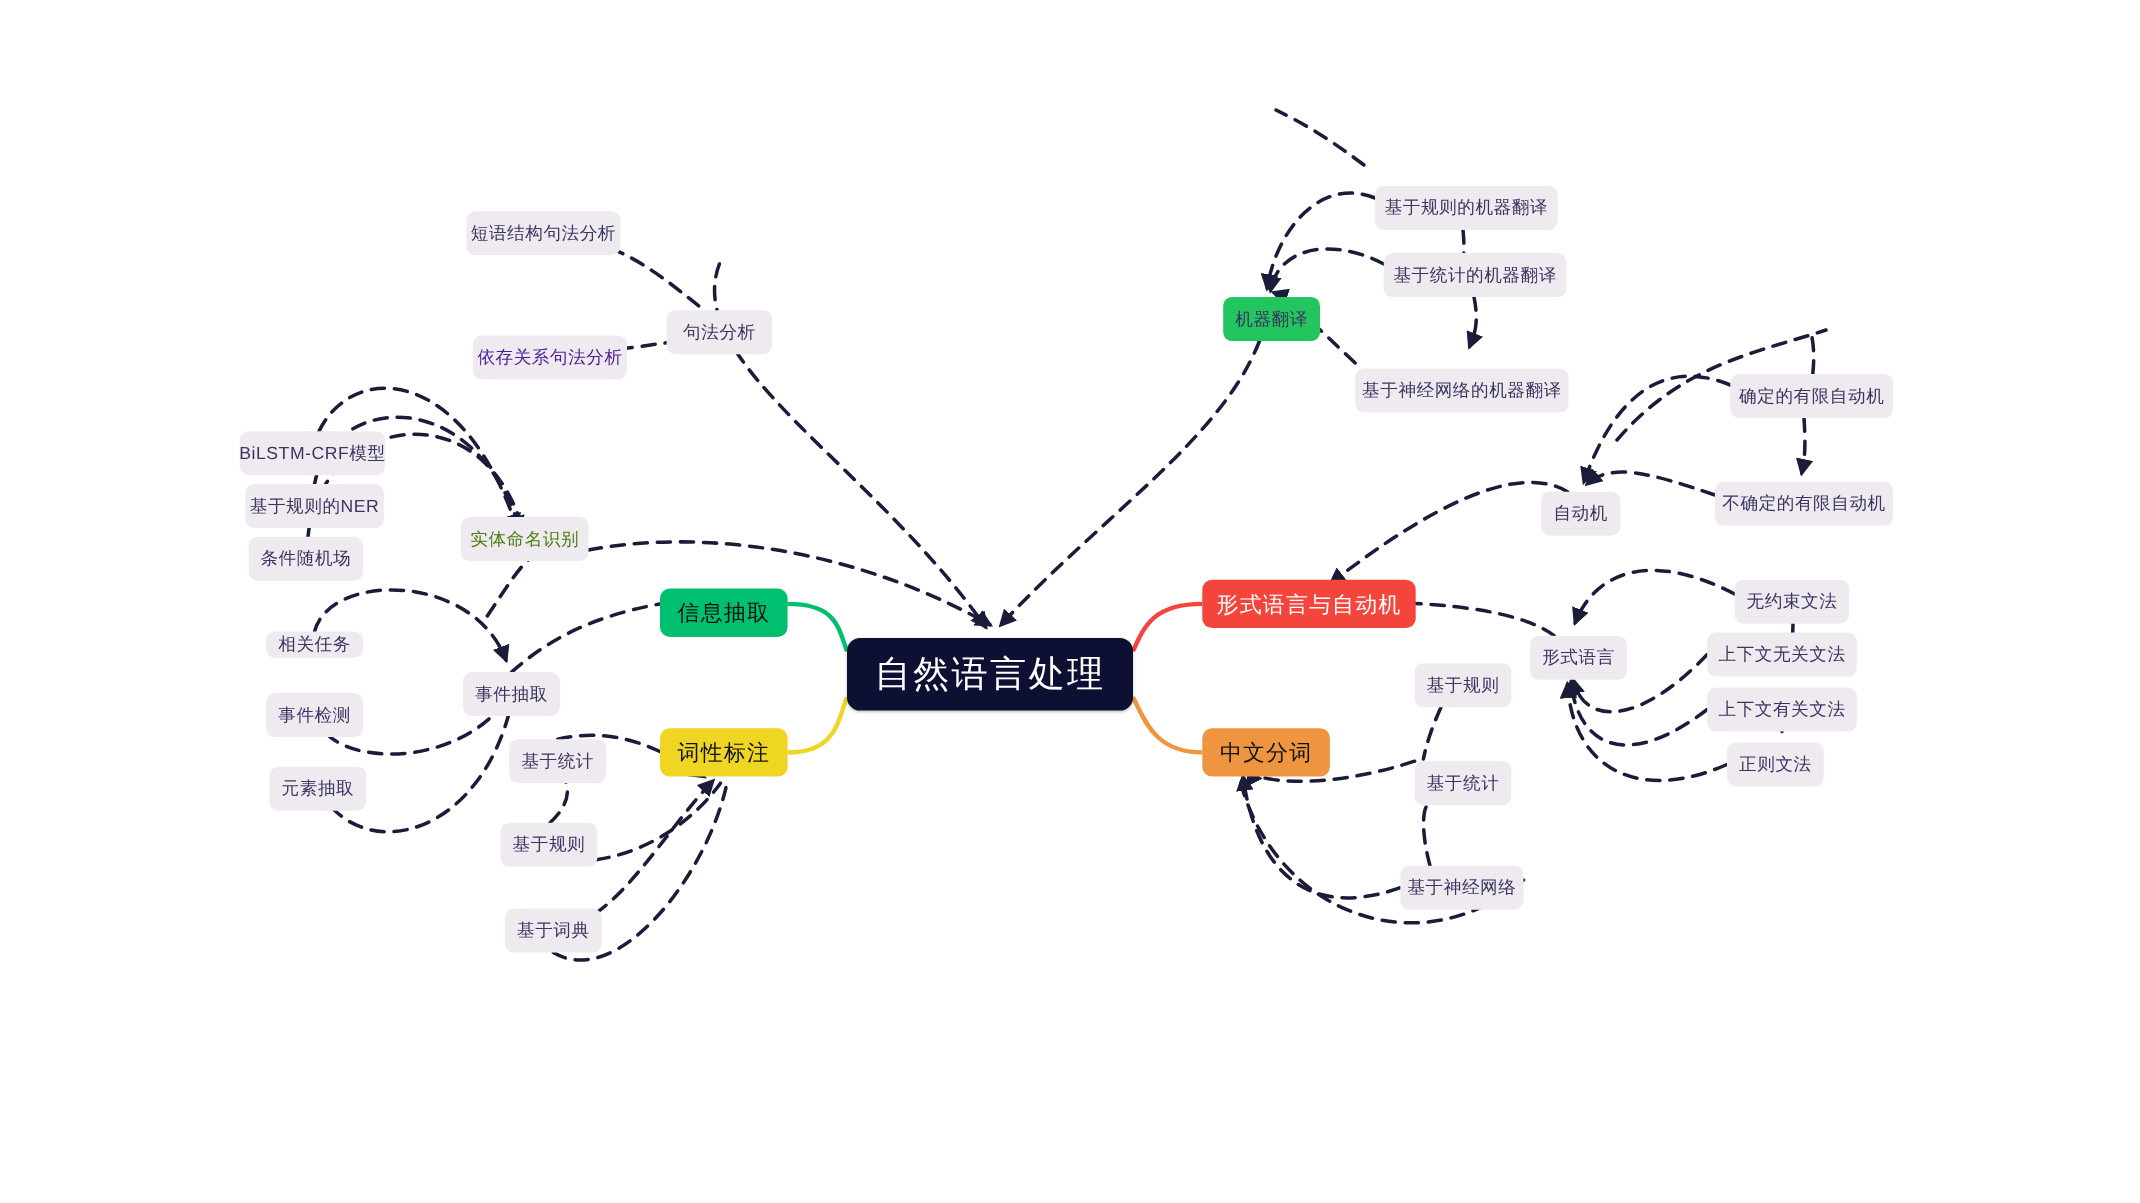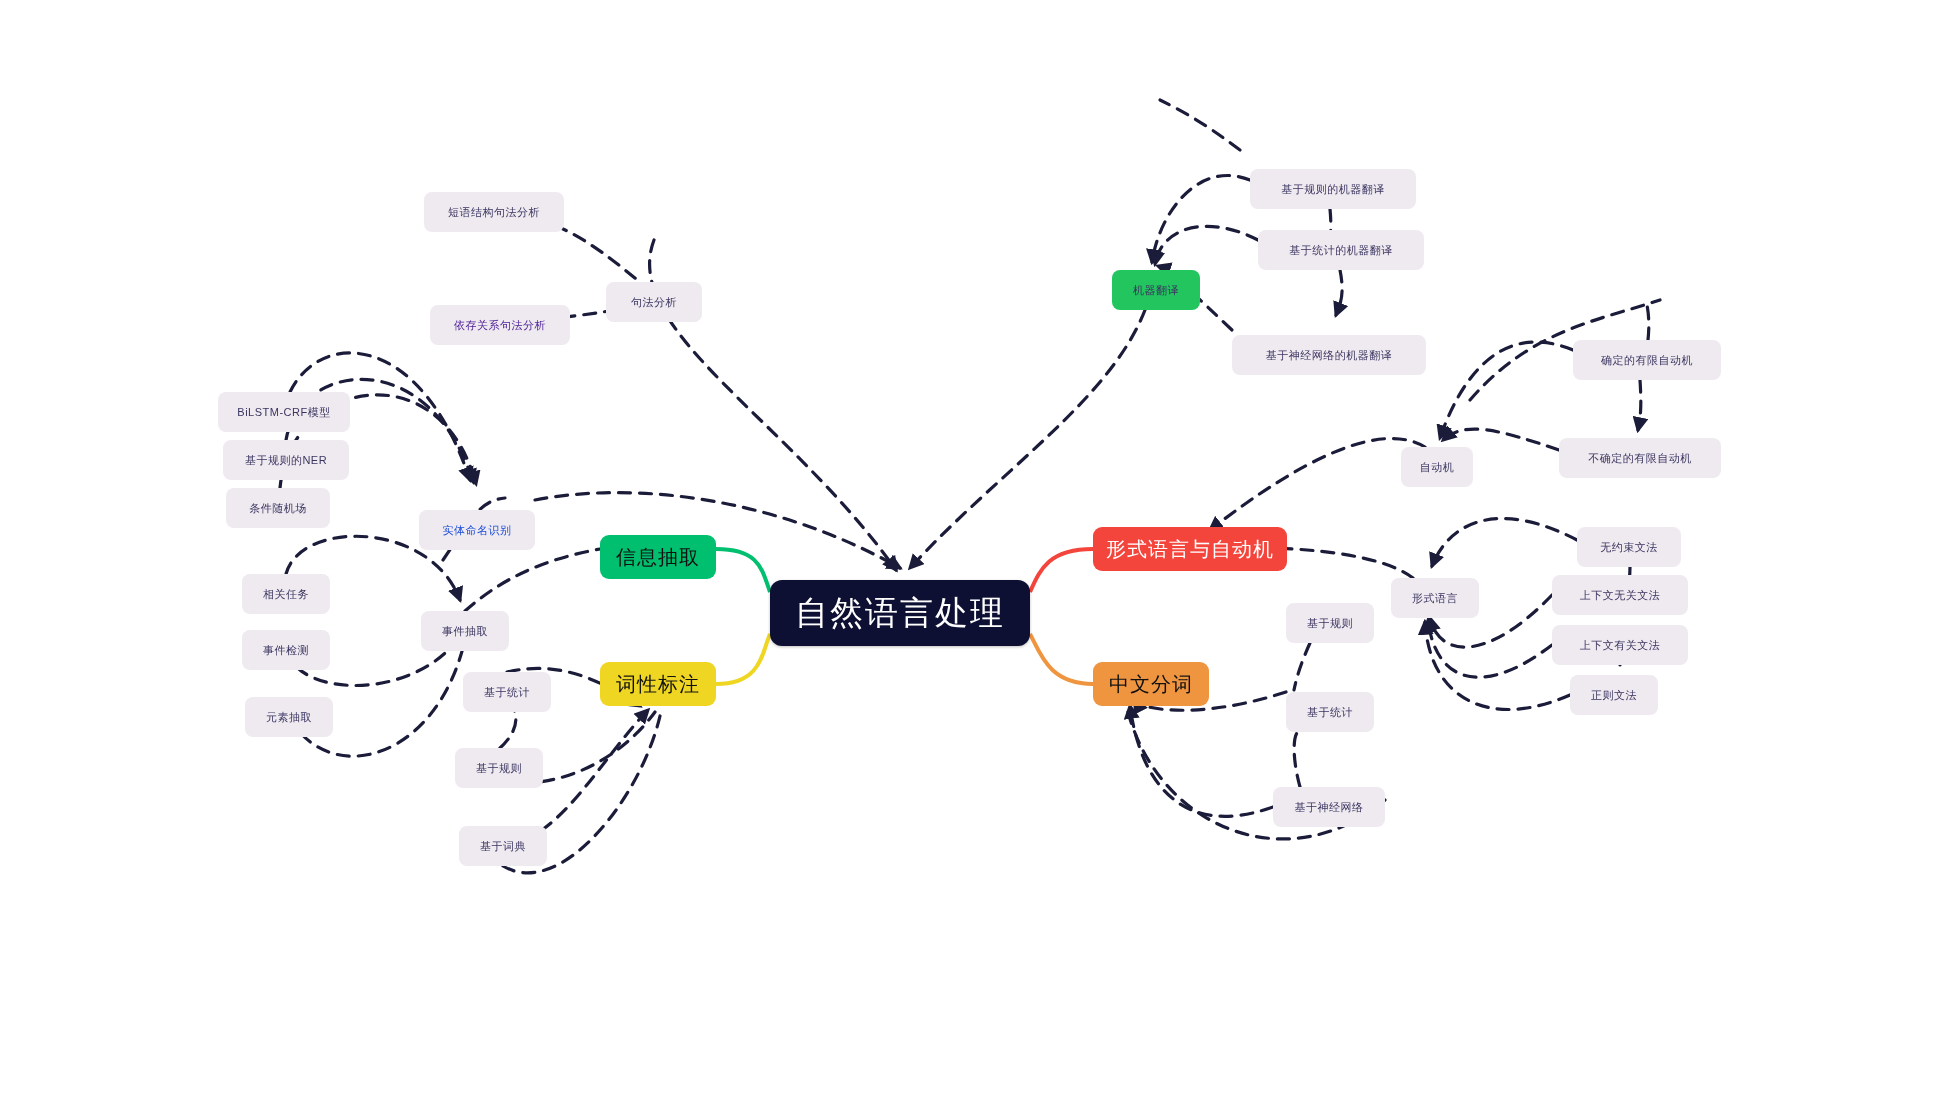--- a/index.html
+++ b/index.html
@@ -42,21 +42,21 @@
     letter-spacing:1px;
     border-radius:9px;
     padding:0 14px;
     font-weight:400;
   }
   .node.branch.light-text{color:#ffffff;}
   
   .node.leaf{
     background:#efeaf0;
     color:#3b3560;
-    font-size:11px;
+    font-size:16px;
     border-radius:8px;
     padding:0 12px;
     letter-spacing:.5px;
   }
 </style>
 </head>
 <body>
 
 <div id="canvas">
 
@@ -135,22 +135,22 @@
   <div class="node branch" style="left: 600px; top: 662px; width: 116px; height: 44px; background: rgb(239, 214, 35); color: rgb(17, 17, 17);">词性标注</div>
   <div class="node branch light-text" style="left: 1093px; top: 527px; width: 194px; height: 44px; background: rgb(244, 69, 60); color: rgb(255, 255, 255);">形式语言与自动机</div>
   <div class="node branch" style="left: 1093px; top: 662px; width: 116px; height: 44px; background: rgb(239, 149, 64); color: rgb(17, 17, 17);">中文分词</div>
 
   <div class="node leaf" style="left: 424px; top: 192px; width: 140px; height: 40px; background: rgb(239, 234, 240); color: rgb(59, 53, 96);">短语结构句法分析</div>
   <div class="node leaf" style="left: 430px; top: 305px; width: 140px; height: 40px; background: rgb(239, 234, 240); color: #4c1d95;">依存关系句法分析</div>
   <div class="node leaf" style="left: 606px; top: 282px; width: 96px; height: 40px; background: rgb(239, 234, 240); color: rgb(59, 53, 96);">句法分析</div>
   <div class="node leaf" style="left: 218px; top: 392px; width: 132px; height: 40px; background: rgb(239, 234, 240); color: rgb(59, 53, 96);">BiLSTM-CRF模型</div>
   <div class="node leaf" style="left: 223px; top: 440px; width: 126px; height: 40px; background: rgb(239, 234, 240); color: rgb(59, 53, 96);">基于规则的NER</div>
   <div class="node leaf" style="left: 226px; top: 488px; width: 104px; height: 40px; background: rgb(239, 234, 240); color: rgb(59, 53, 96);">条件随机场</div>
-  <div class="node leaf" style="left: 419px; top: 510px; width: 116px; height: 40px; background: rgb(239, 234, 240); color: #1d4ed8;">实体命名识别</div>
-  <div class="node leaf" style="left: 242px; top: 574px; width: 88px; height: 40px; background: rgb(239, 234, 240); color: rgb(59, 53, 96);">相关任务</div>
+  <div class="node leaf" style="left: 419px; top: 470px; width: 116px; height: 40px; background: rgb(239, 234, 240); color: #4d7c0f;">实体命名识别</div>
+  <div class="node leaf" style="left: 242px; top: 574px; width: 88px; height: 24px; background: rgb(239, 234, 240); color: rgb(59, 53, 96);">相关任务</div>
   <div class="node leaf" style="left: 242px; top: 630px; width: 88px; height: 40px; background: rgb(239, 234, 240); color: rgb(59, 53, 96);">事件检测</div>
   <div class="node leaf" style="left: 245px; top: 697px; width: 88px; height: 40px; background: rgb(239, 234, 240); color: rgb(59, 53, 96);">元素抽取</div>
   <div class="node leaf" style="left: 421px; top: 611px; width: 88px; height: 40px; background: rgb(239, 234, 240); color: rgb(59, 53, 96);">事件抽取</div>
   <div class="node leaf" style="left: 463px; top: 672px; width: 88px; height: 40px; background: rgb(239, 234, 240); color: rgb(59, 53, 96);">基于统计</div>
   <div class="node leaf" style="left: 455px; top: 748px; width: 88px; height: 40px; background: rgb(239, 234, 240); color: rgb(59, 53, 96);">基于规则</div>
   <div class="node leaf" style="left: 459px; top: 826px; width: 88px; height: 40px; background: rgb(239, 234, 240); color: rgb(59, 53, 96);">基于词典</div>
   <div class="node leaf" style="left: 1112px; top: 270px; width: 88px; height: 40px; background: #22c55e; color: rgb(59, 53, 96);">机器翻译</div>
   <div class="node leaf" style="left: 1250px; top: 169px; width: 166px; height: 40px; background: rgb(239, 234, 240); color: rgb(59, 53, 96);">基于规则的机器翻译</div>
   <div class="node leaf" style="left: 1258px; top: 230px; width: 166px; height: 40px; background: rgb(239, 234, 240); color: rgb(59, 53, 96);">基于统计的机器翻译</div>
   <div class="node leaf" style="left: 1232px; top: 315px; width: 194px; height: 40px; background: rgb(239, 234, 240); color: rgb(59, 53, 96); margin-top: 20px;">基于神经网络的机器翻译</div>

